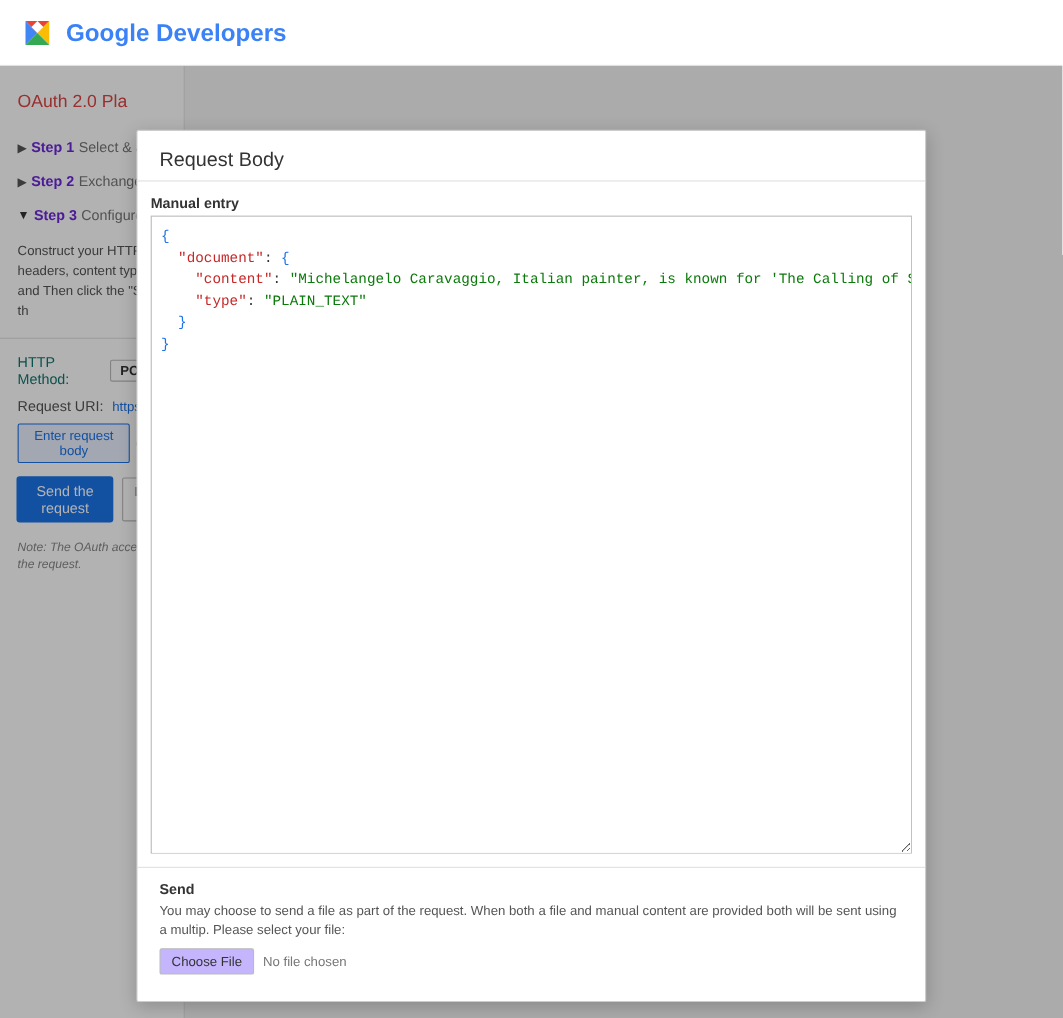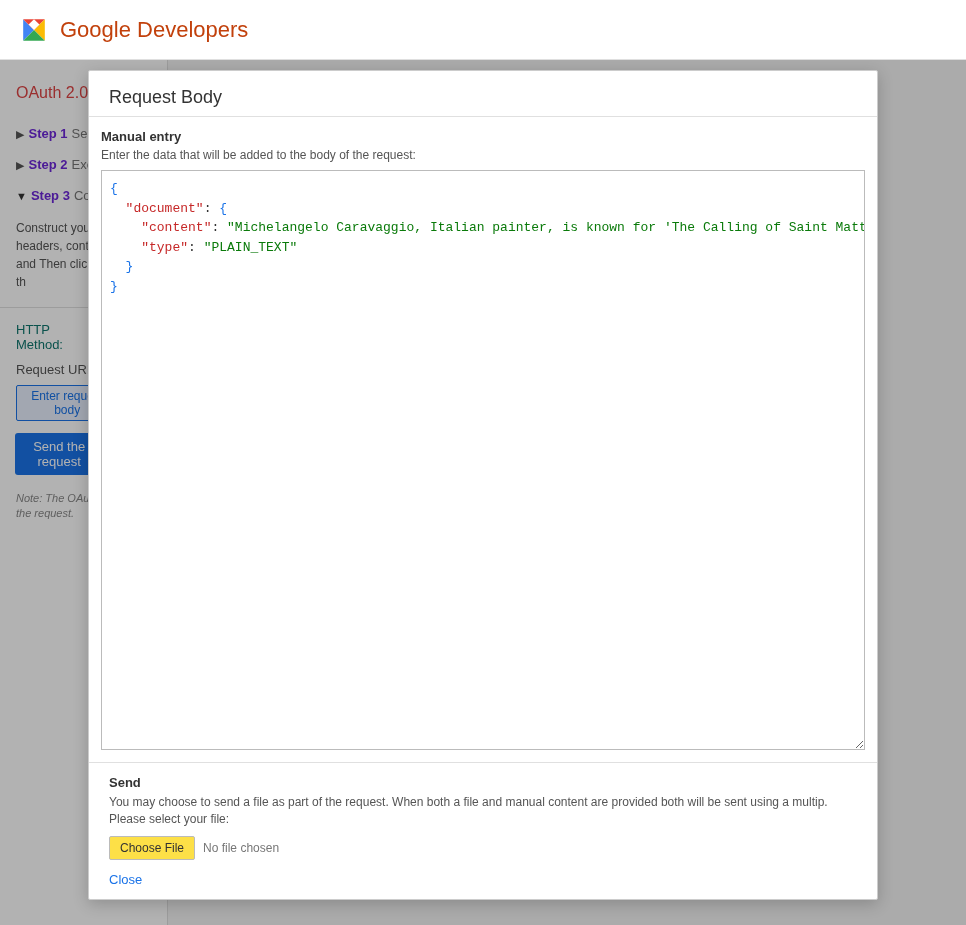--- a/index.html
+++ b/index.html
@@ -25,22 +25,22 @@
       display: flex;
       align-items: center;
       gap: 8px;
     }
     .google-logo {
       width: 36px;
       height: 36px;
     }
     .dev-title {
       font-size: 22px;
-      color: #c2410c;
-      font-weight: 400;
+      color: #3b82f6;
+      font-weight: 700;
     }
 
     
     .page-layout {
       display: flex;
       height: calc(966px - 60px);
       position: relative;
     }
 
     
@@ -205,24 +205,25 @@
       align-items: flex-start;
       justify-content: center;
       padding: 10px;
     }
 
     
     .modal-box {
       background: #fff;
       border: 1px solid #ccc;
       border-radius: 2px;
-      width: 790px;
+      width: 718px;
       max-height: 860px;
       overflow-y: auto;
       box-shadow: 0 4px 16px rgba(0,0,0,0.2);
+      margin-top: 48px;
     }
     .modal-header {
       padding: 16px 20px 8px;
       font-size: 18px;
       font-weight: 500;
       color: #333;
       border-bottom: 1px solid #e0e0e0;
     }
     .modal-section {
       padding: 12px 12px;
@@ -274,21 +275,21 @@
       margin-bottom: 8px;
       line-height: 1.4;
     }
     .file-input-row {
       display: flex;
       align-items: center;
       gap: 8px;
       margin-bottom: 12px;
     }
     .choose-file-btn {
-      background: #fde047;
+      background: #c4b5fd;
       border: 1px solid #bbb;
       border-radius: 2px;
       padding: 4px 10px;
       font-size: 12px;
       cursor: pointer;
       color: #333;
     }
     .no-file-text {
       font-size: 12px;
       color: #777;
@@ -379,37 +380,35 @@
   <div style="flex:1; background:#f5f5f5; position:relative;">
   </div>
 
   <div class="modal-overlay">
     <div class="modal-box">
 
       <div class="modal-header">Request Body</div>
 
       <div class="modal-section">
         <div class="modal-section-title">Manual entry</div>
-        <div class="modal-section-desc">Enter the data that will be added to the body of the request:</div>
 
         <div class="code-editor" contenteditable="true" style=""><span class="code-blue">{</span>
   <span class="code-red">"document"</span>: <span class="code-blue">{</span>
     <span class="code-red">"content"</span>: <span class="code-green">"Michelangelo Caravaggio, Italian painter, is known for 'The Calling of Saint Matthew'."</span>,
     <span class="code-red">"type"</span>: <span class="code-green">"PLAIN_TEXT"</span>
   <span class="code-blue">}</span>
 <span class="code-blue">}</span></div>
       </div>
 
       <div class="file-section">
         <div class="file-section-title">Send</div>
         <div class="file-desc">You may choose to send a file as part of the request. When both a file and manual content are provided both will be sent using a multip. Please select your file:</div>
         <div class="file-input-row">
           <button class="choose-file-btn">Choose File</button>
           <span class="no-file-text">No file chosen</span>
 
         </div>
-        <a class="close-link" href="#">Close</a>
       </div>
 
     </div>
   </div>
 
 </div>
 
 </body></html>

